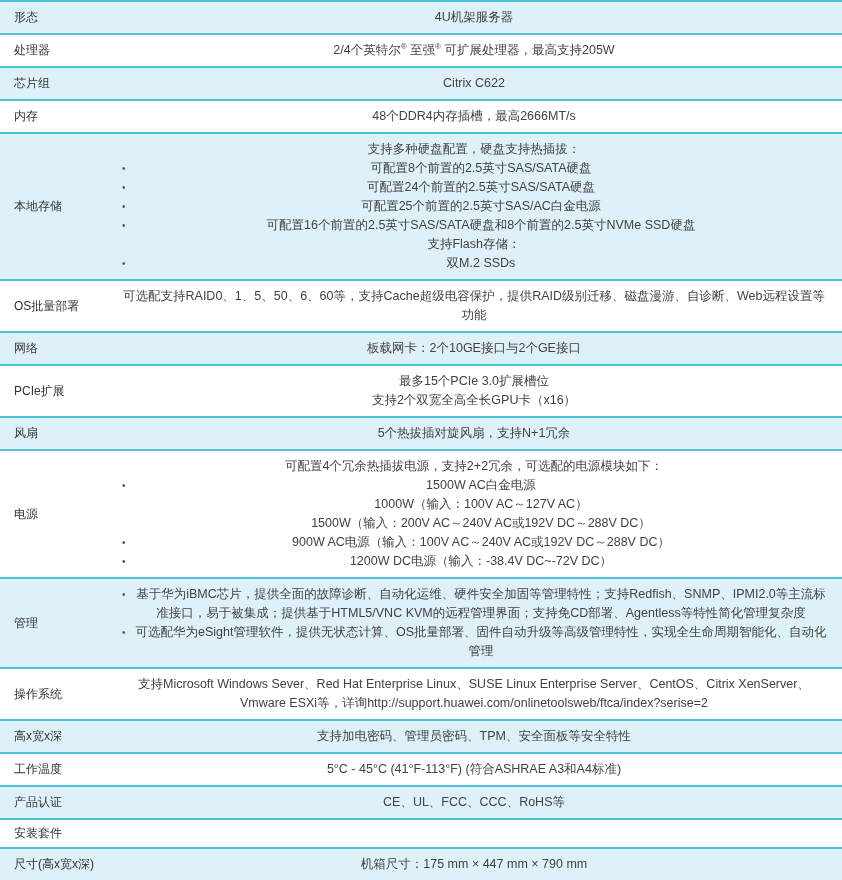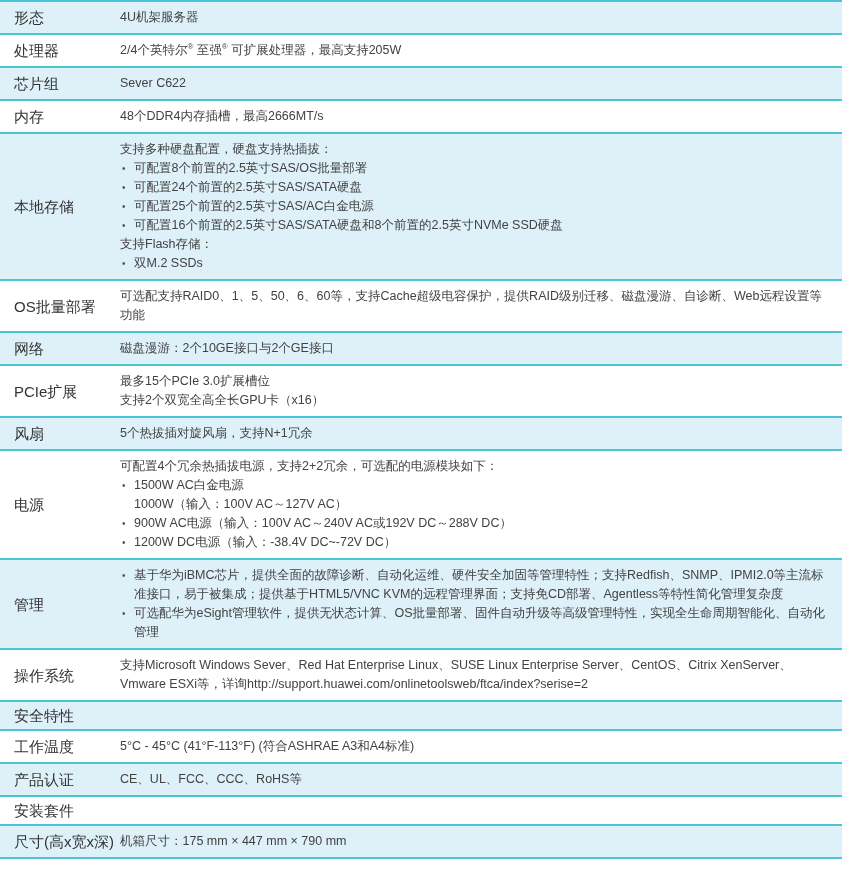--- a/index.html
+++ b/index.html
@@ -24,21 +24,21 @@
     border-bottom: 2px solid var(--divider);
     background: #ffffff;
   }
   .row.alt { background: var(--alt-bg); }
   .label-cell {
     flex: 0 0 120px;
     width: 120px;
     padding: 5px 2px 5px 14px;
     display: flex;
     align-items: center;
-    font-size: 15px;
+    font-size: 12px;
     line-height: 17px;
     color: var(--label-color);
     white-space: nowrap;
   }
   .value-cell {
     flex: 1 1 auto;
     padding: 6px 14px 6px 0;
     font-size: 12.5px;
     line-height: 19px;
     color: var(--body-color);
@@ -48,21 +48,21 @@
   }
   .line { display: flex; }
   .line .dot {
     flex: 0 0 14px;
     width: 14px;
     font-size: 10px;
     line-height: 19px;
     color: #555555;
     padding-left: 2px;
   }
-  .line .txt { flex: 1 1 auto; min-width: 0; }
+  .line .txt { flex: 1 1 auto; min-width: 0; text-align: center; }
   .line.indent .txt { margin-left: 14px; }
   sup { font-size: 8px; line-height: 0; vertical-align: super; }
 </style>
 </head>
 <body>
 
 <div class="spec-table">
   <div class="row alt">
     <div class="label-cell">形态</div>
     <div class="value-cell">
@@ -81,21 +81,21 @@
     <span class="txt">2/4个英特尔<sup>®</sup> 至强<sup>®</sup> 可扩展处理器，最高支持205W</span>
   </div>
 </div>
   </div>
 
   <div class="row alt">
     <div class="label-cell">芯片组</div>
     <div class="value-cell">
   <div class="line">
 
-    <span class="txt">Sever C622</span>
+    <span class="txt">Citrix C622</span>
   </div>
 </div>
   </div>
 
   <div class="row">
     <div class="label-cell">内存</div>
     <div class="value-cell">
   <div class="line">
 
     <span class="txt">48个DDR4内存插槽，最高2666MT/s</span>
@@ -106,21 +106,21 @@
   <div class="row alt">
     <div class="label-cell">本地存储</div>
     <div class="value-cell">
   <div class="line">
 
     <span class="txt">支持多种硬盘配置，硬盘支持热插拔：</span>
   </div>
 
   <div class="line">
     <span class="dot">•</span>
-    <span class="txt">可配置8个前置的2.5英寸SAS/OS批量部署</span>
+    <span class="txt">可配置8个前置的2.5英寸SAS/SATA硬盘</span>
   </div>
 
   <div class="line">
     <span class="dot">•</span>
     <span class="txt">可配置24个前置的2.5英寸SAS/SATA硬盘</span>
   </div>
 
   <div class="line">
     <span class="dot">•</span>
     <span class="txt">可配置25个前置的2.5英寸SAS/AC白金电源</span>
@@ -151,21 +151,21 @@
     <span class="txt">可选配支持RAID0、1、5、50、6、60等，支持Cache超级电容保护，提供RAID级别迁移、磁盘漫游、自诊断、Web远程设置等功能</span>
   </div>
 </div>
   </div>
 
   <div class="row alt">
     <div class="label-cell">网络</div>
     <div class="value-cell">
   <div class="line">
 
-    <span class="txt">磁盘漫游：2个10GE接口与2个GE接口</span>
+    <span class="txt">板载网卡：2个10GE接口与2个GE接口</span>
   </div>
 </div>
   </div>
 
   <div class="row">
     <div class="label-cell">PCIe扩展</div>
     <div class="value-cell">
   <div class="line">
 
     <span class="txt">最多15个PCIe 3.0扩展槽位</span>
@@ -199,20 +199,24 @@
   <div class="line">
     <span class="dot">•</span>
     <span class="txt">1500W AC白金电源</span>
   </div>
 
   <div class="line indent">
 
     <span class="txt">1000W（输入：100V AC～127V AC）</span>
   </div>
 
+  <div class="line indent">
+
+    <span class="txt">1500W（输入：200V AC～240V AC或192V DC～288V DC）</span>
+  </div>
 
   <div class="line">
     <span class="dot">•</span>
     <span class="txt">900W AC电源（输入：100V AC～240V AC或192V DC～288V DC）</span>
   </div>
 
   <div class="line">
     <span class="dot">•</span>
     <span class="txt">1200W DC电源（输入：-38.4V DC~-72V DC）</span>
   </div>
@@ -238,21 +242,27 @@
     <div class="label-cell">操作系统</div>
     <div class="value-cell">
   <div class="line">
 
     <span class="txt">支持Microsoft Windows Sever、Red Hat Enterprise Linux、SUSE Linux Enterprise Server、CentOS、Citrix XenServer、Vmware ESXi等，详询http://support.huawei.com/onlinetoolsweb/ftca/index?serise=2</span>
   </div>
 </div>
   </div>
 
   <div class="row alt">
-    <div class="label-cell">安全特性</div>
+    <div class="label-cell">高x宽x深</div>
+    <div class="value-cell">
+  <div class="line">
+
+    <span class="txt">支持加电密码、管理员密码、TPM、安全面板等安全特性</span>
+  </div>
+</div>
   </div>
 
   <div class="row">
     <div class="label-cell">工作温度</div>
     <div class="value-cell">
   <div class="line">
 
     <span class="txt">5°C - 45°C (41°F-113°F) (符合ASHRAE A3和A4标准)</span>
   </div>
 </div>

